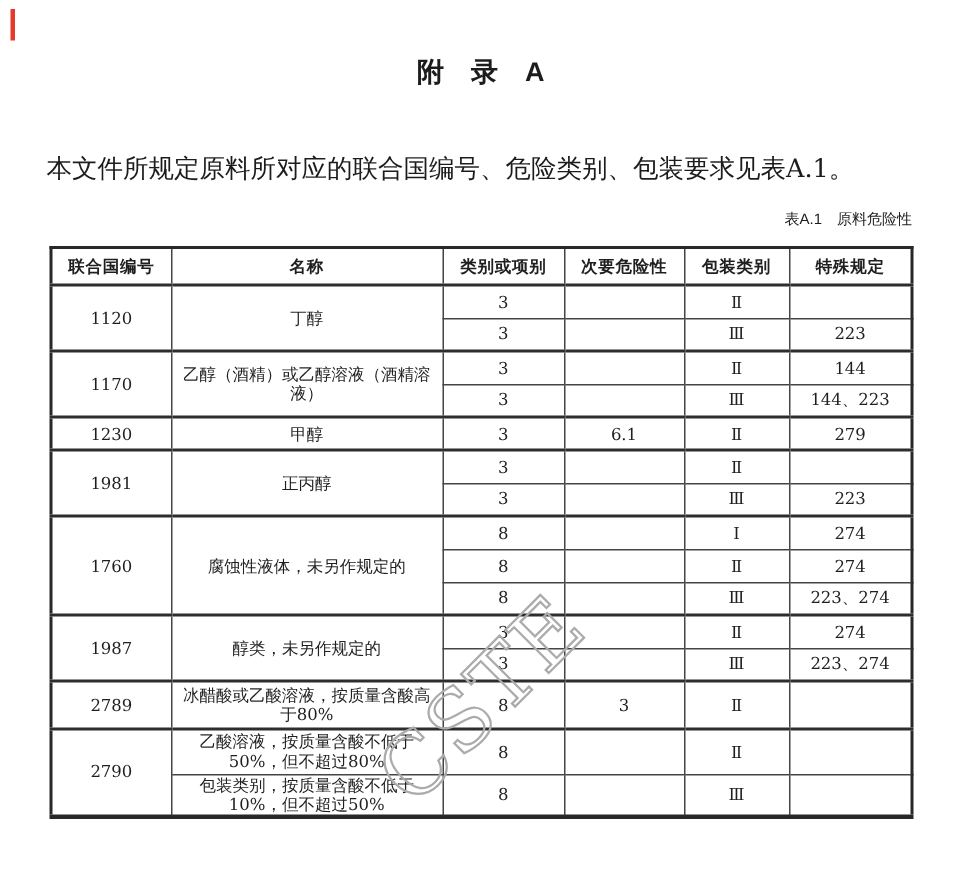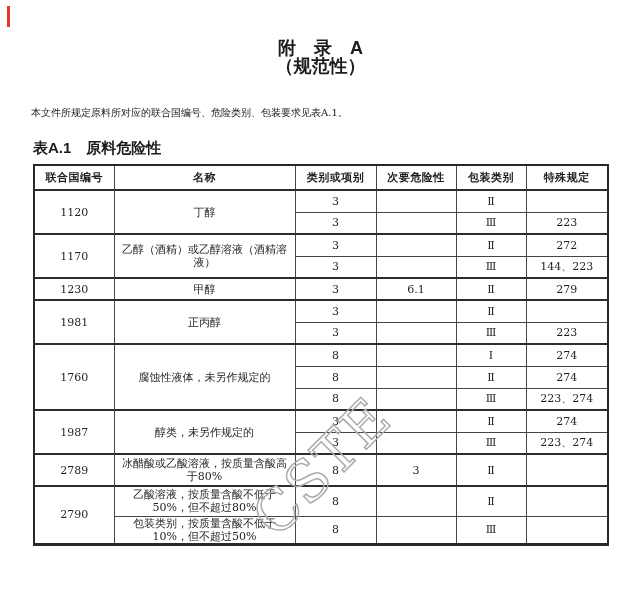--- a/index.html
+++ b/index.html
@@ -27,32 +27,32 @@
     font-weight: bold;
     font-size: 18px;
     line-height: 17.5px;
     color: #1c1c1c;
   }
   .intro {
     position: absolute;
     left: 31px; top: 105px;
     width: 578px;
     margin: 0;
-    font-size: 10px;
+    font-size: 17px;
     line-height: 16px;
     color: #1c1c1c;
   }
   .caption {
     position: absolute;
     left: 33px; top: 139px;
     width: 575px;
-    text-align: left;
+    text-align: right;
     font-family: "Liberation Sans", sans-serif;
-    font-weight: bold;
-    font-size: 15px;
+    font-weight: normal;
+    font-size: 10px;
     color: #1c1c1c;
   }
   table.hazard {
     position: absolute;
     left: 33px; top: 164px;
     width: 576px;
     border-collapse: collapse;
     table-layout: fixed;
     border: 2px solid #282828;
     border-bottom-width: 3px;
@@ -99,21 +99,20 @@
 </style>
 </head>
 <body>
 
 <div class="page">
 
   <div class="red-mark"></div>
 
   <div class="title-block">
     <div>附　录　A</div>
-    <div>（规范性）</div>
   </div>
 
   <p class="intro">本文件所规定原料所对应的联合国编号、危险类别、包装要求见表A.1。</p>
 
   <div class="caption">表A.1　原料危险性</div>
 
   <table class="hazard">
     <colgroup>
       <col style="width:80px">
         <col style="width:181px">
@@ -148,21 +147,21 @@
         <td>Ⅲ</td>
         <td>223</td>
       </tr>
 
       <tr class="grp">
         <td rowspan="2">1170</td>
         <td rowspan="2" class="name">乙醇（酒精）或乙醇溶液（酒精溶液）</td>
         <td>3</td>
         <td></td>
         <td>Ⅱ</td>
-        <td>272</td>
+        <td>144</td>
       </tr>
       <tr>
         <td>3</td>
         <td></td>
         <td>Ⅲ</td>
         <td>144、223</td>
       </tr>
 
       <tr class="grp">
         <td>1230</td>

